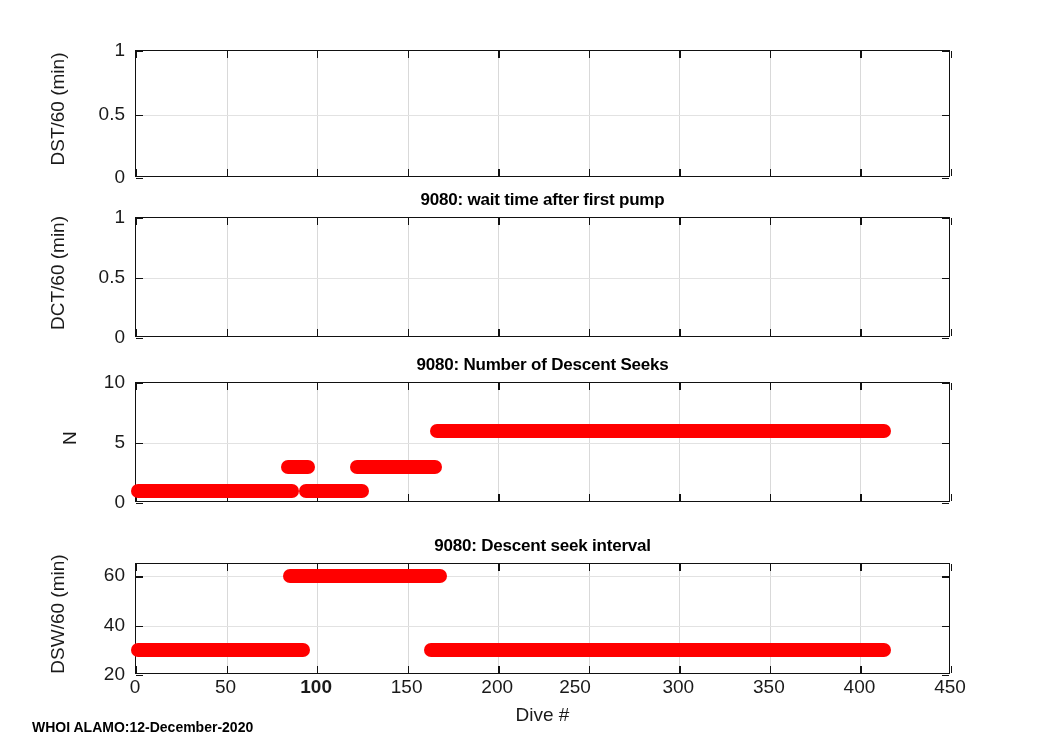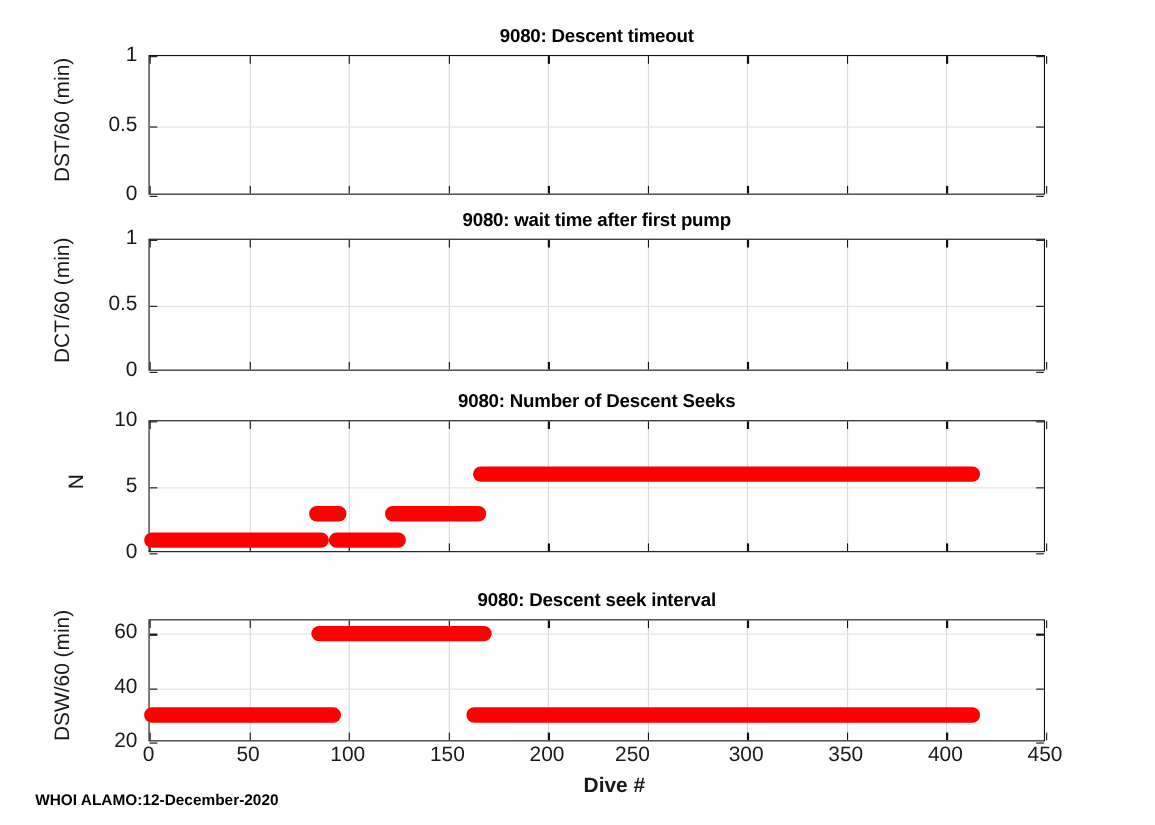--- a/index.html
+++ b/index.html
@@ -149,21 +149,20 @@
     height: 14px;
     transform: translateY(-50%);
   }
 </style>
 </head>
 <body>
 
 <div class="figure">
 
   <div class="panel" id="panel0" style="left:135px; top:50px; width:815px; height:127px;">
-    <div class="panel-title">9080: Descent timeout</div>
     <div class="plotbox">
       <div class="gridlayer">
           <div class="vgrid" style="left: 90.5556px;"></div>
           <div class="vgrid" style="left: 181.111px;"></div>
           <div class="vgrid" style="left: 271.667px;"></div>
           <div class="vgrid" style="left: 362.222px;"></div>
           <div class="vgrid" style="left: 452.778px;"></div>
           <div class="vgrid" style="left: 543.333px;"></div>
           <div class="vgrid" style="left: 633.889px;"></div>
           <div class="vgrid" style="left: 724.444px;"></div>
@@ -368,26 +367,26 @@
     </div>
     <div class="ylabel" style="left:-162px; top:40px; width:170px;">DSW/60 (min)</div>
     <div class="ytick-axis" style="position:absolute; left:-58px; top:0; width:48px; height:100%;">
         <div class="ytick-label" style="top: 111px; text-align: center;">20</div>
         <div class="ytick-label" style="top: 61.6667px;">40</div>
         <div class="ytick-label" style="top: 12.3333px;">60</div>
       </div>
     <div class="xtick-axis" style="position:absolute; left:0; top:111px; width:100%; height:30px;">
         <div class="xtick-label" style="left: 0px; top: 2px;">0</div>
         <div class="xtick-label" style="left: 90.5556px; top: 2px;">50</div>
-        <div class="xtick-label" style="left: 181.111px; top: 2px;">100</div>
+        <div class="xtick-label" style="left: 181.111px; top: 2px; font-weight: bold;">100</div>
         <div class="xtick-label" style="left: 271.667px; top: 2px;">150</div>
         <div class="xtick-label" style="left: 362.222px; top: 2px;">200</div>
         <div class="xtick-label" style="left: 440px; top: 2px;">250</div>
         <div class="xtick-label" style="left: 543.333px; top: 2px;">300</div>
         <div class="xtick-label" style="left: 633.889px; top: 2px;">350</div>
         <div class="xtick-label" style="left: 724.444px; top: 2px;">400</div>
         <div class="xtick-label" style="left: 815px; top: 2px;">450</div>
       </div>
-    <div class="xlabel" style="left:16px; top:141px; width:815px;font-weight:bold;">Dive #</div>
+    <div class="xlabel" style="left:0; top:141px; width:815px;">Dive #</div>
   </div>
 
   <div class="footer-note">WHOI ALAMO:12-December-2020</div>
 </div>
 
 </body></html>

